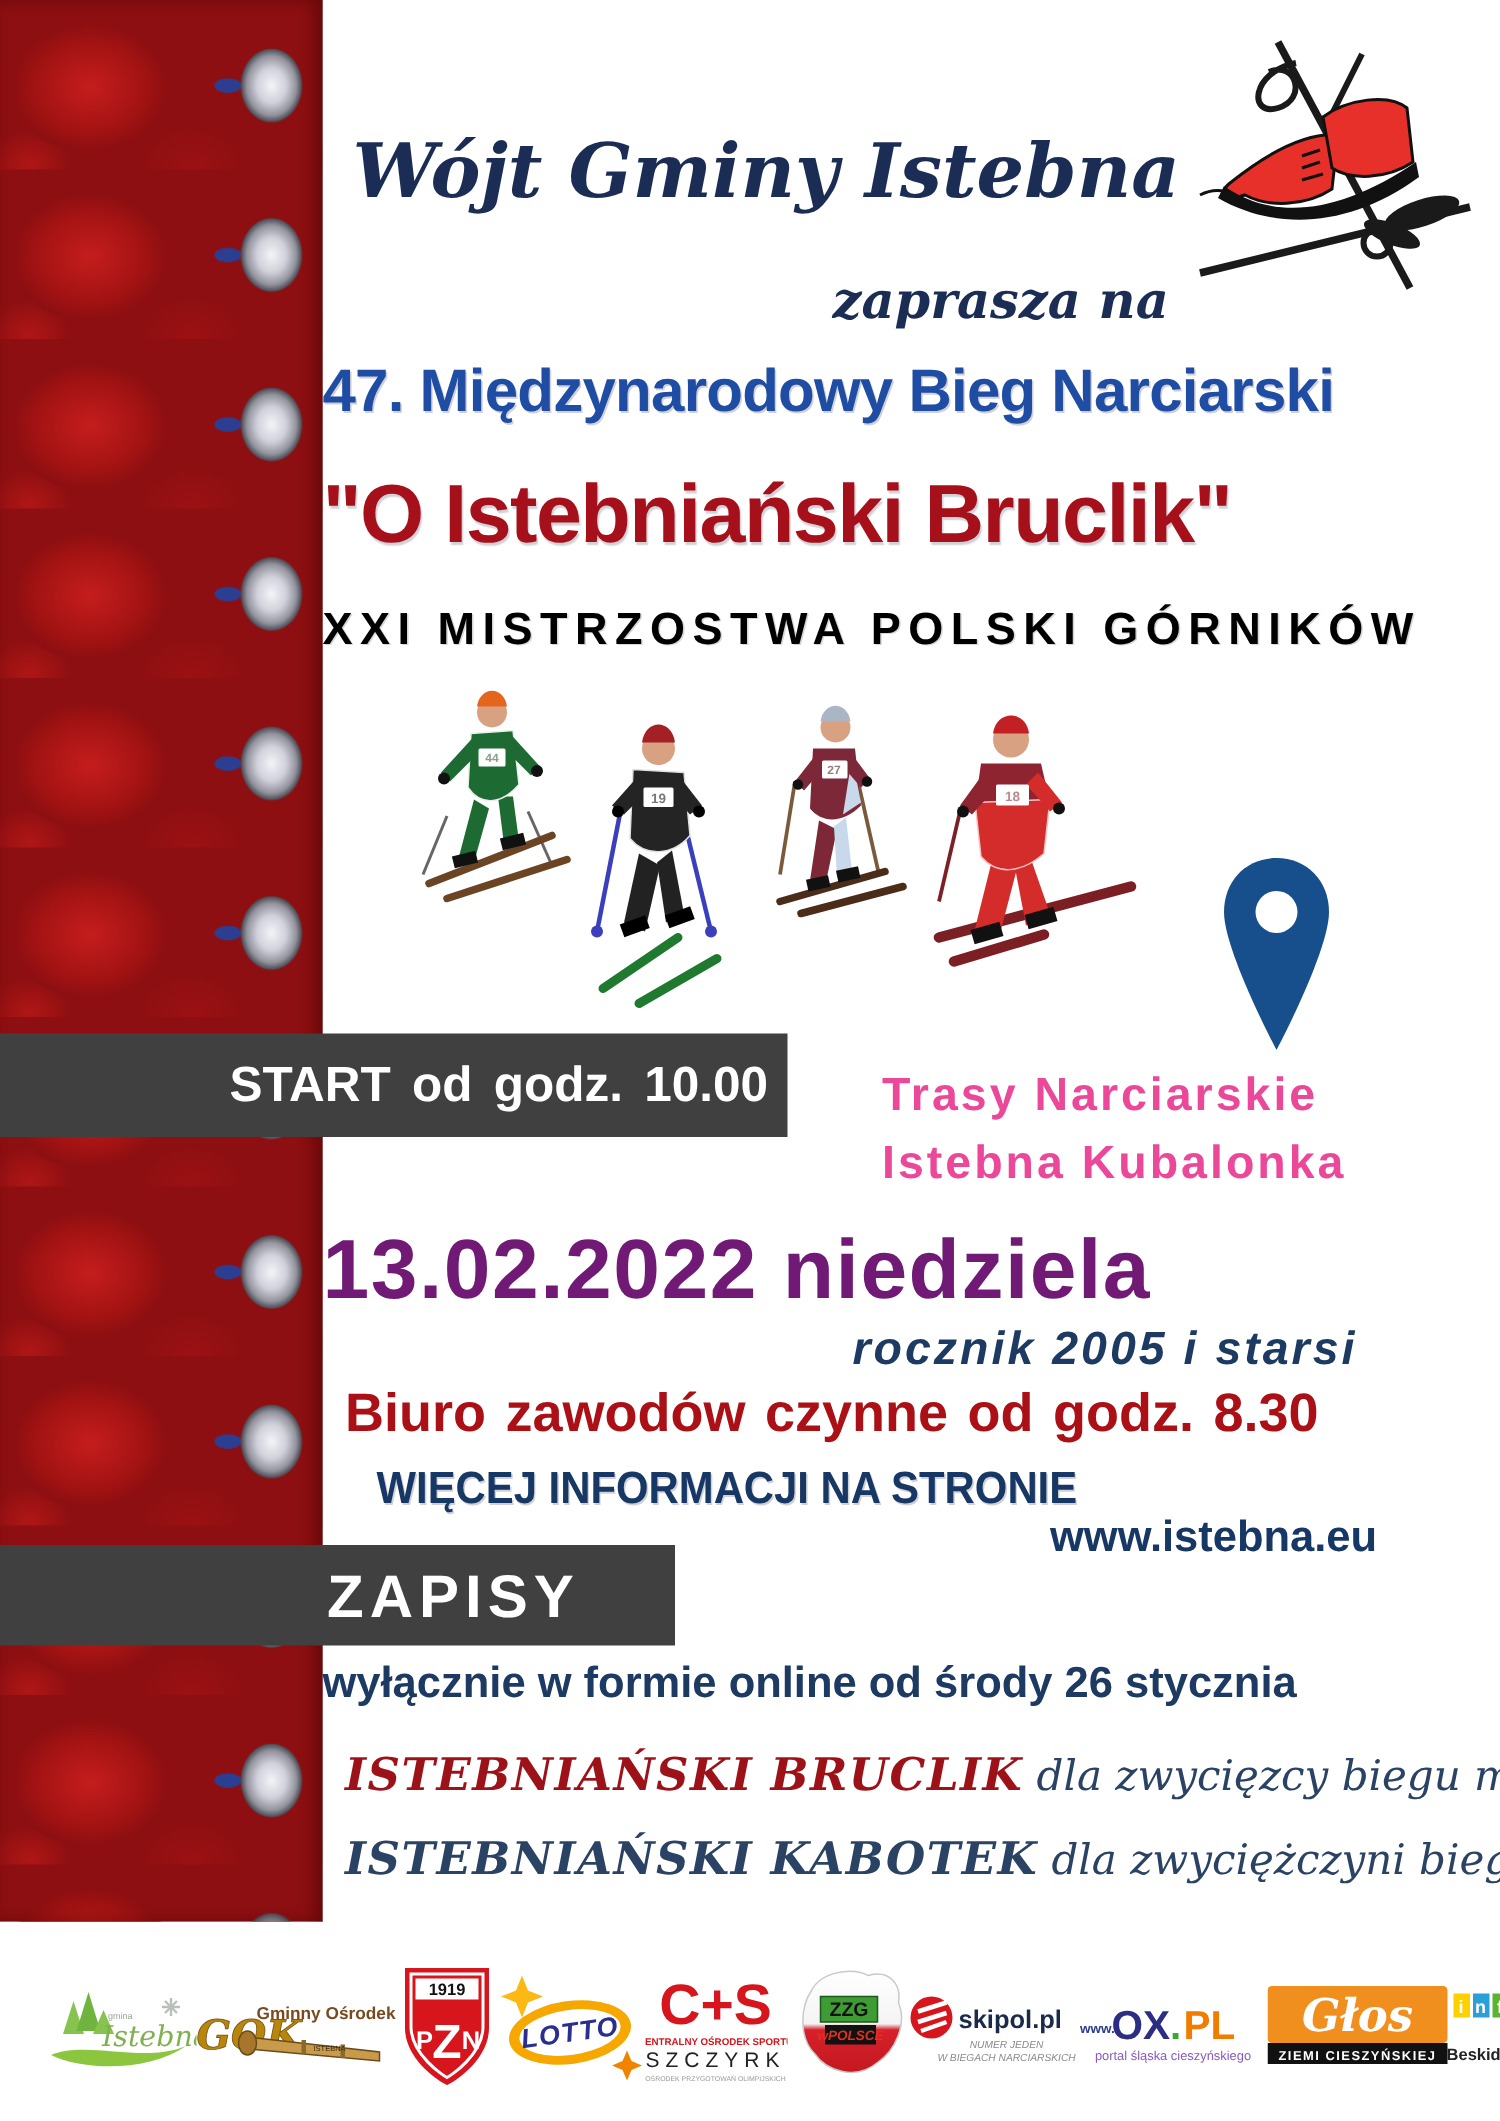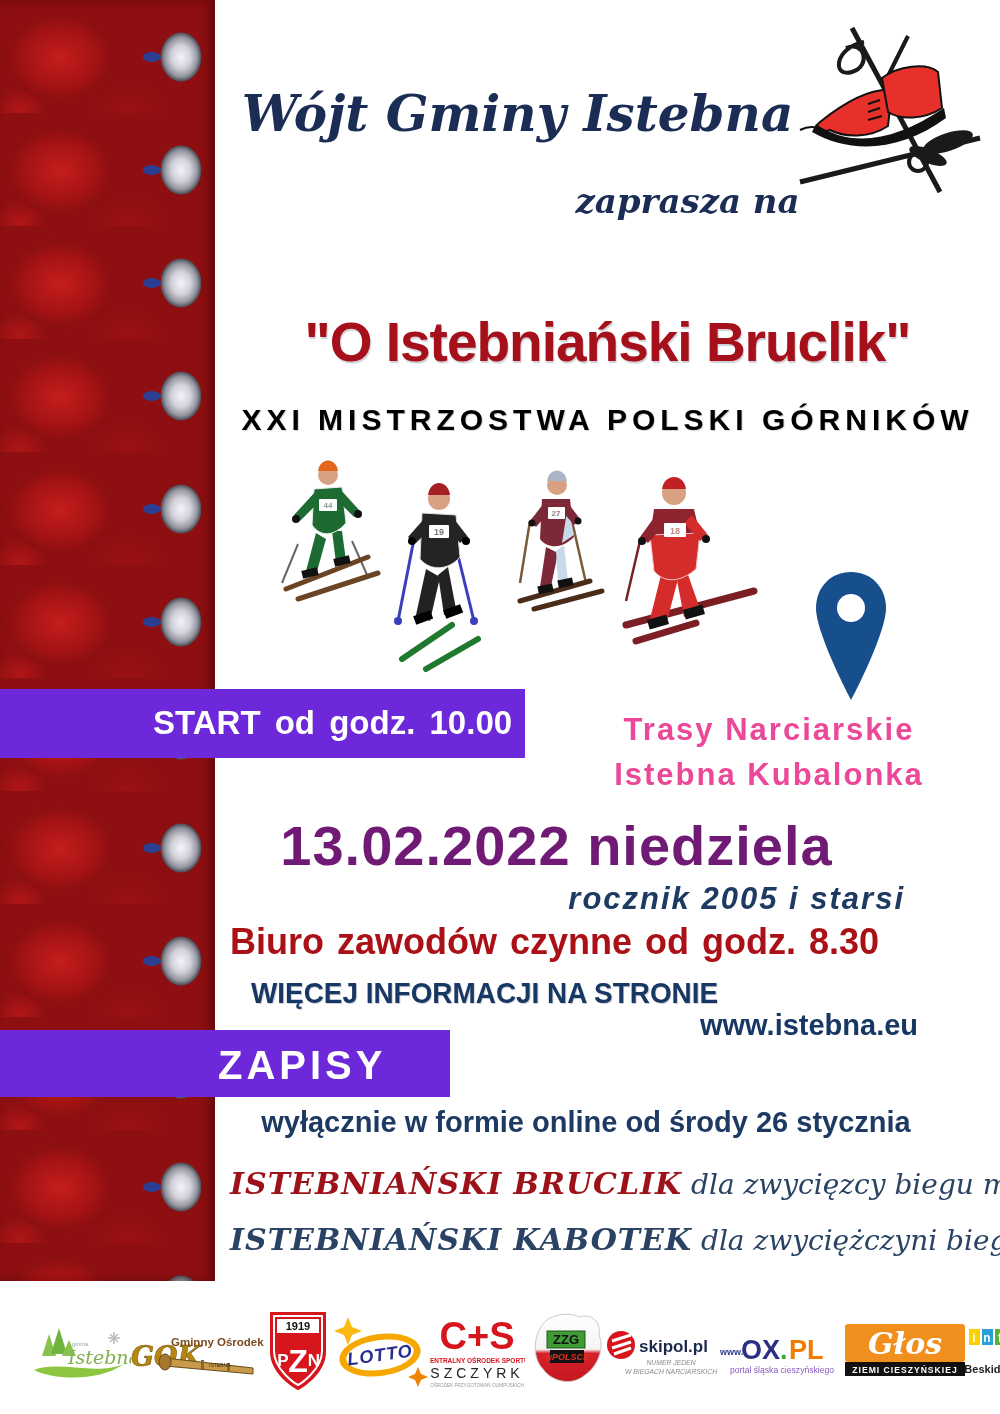--- a/index.html
+++ b/index.html
@@ -17,28 +17,28 @@
       radial-gradient(ellipse 15px 8px at 152px 57px,#2b3e92 0%,#2b3e92 58%,rgba(0,0,0,0) 62%),
       radial-gradient(ellipse 78px 64px at 60px 58px,#c51d1d 0%,#a41313 45%,#8d0f11 66%,rgba(0,0,0,0) 70%),
       radial-gradient(ellipse 52px 42px at 128px 112px,#9c1113 0%,rgba(0,0,0,0) 70%),
       radial-gradient(ellipse 40px 34px at 20px 110px,#b01616 0%,rgba(0,0,0,0) 70%);
     background-size:215px 113px;
     background-repeat:repeat-y;
     box-shadow:inset -6px 0 10px rgba(60,0,0,.45);
   }
   
   .txt{position:absolute;white-space:nowrap;}
-  .center{text-align:center;}
+  .center{}
   .script{font-family:"DejaVu Serif",serif;font-style:italic;}
   .organizer{left:235px;top:84px;width:565px;font-size:50px;font-weight:bold;color:#1b2d55;}
   .invites{left:555px;top:181px;width:265px;font-size:34px;font-weight:bold;color:#1b2d55;}
   .title47{left:215px;top:239px;width:785px;font-size:40px;font-weight:bold;color:#1e4da3;letter-spacing:-.5px;text-shadow:1px 1px 0 rgba(120,120,140,.35);}
   .race-name{left:215px;top:310px;width:785px;font-size:55px;font-weight:bold;color:#a6101a;letter-spacing:-1px;text-shadow:1px 2px 1px rgba(120,120,140,.35);}
   .championship{left:215px;top:403px;width:785px;font-size:30px;font-weight:bold;color:#000000;letter-spacing:5px;text-shadow:1px 1px 0 rgba(120,120,140,.3);}
-  .banner{position:absolute;background:#6d28d9;}
+  .banner{position:absolute;background:#404040;}
   .banner-start{left:0;top:689px;width:525px;height:69px;}
   .banner-start span{position:absolute;left:153px;top:15px;font-size:33px;font-weight:bold;color:#fff;word-spacing:5px;}
   .location{left:588px;top:707px;width:362px;font-size:31px;font-weight:bold;color:#ec4899;letter-spacing:2px;line-height:45px;}
   .date-line{left:215px;top:813px;width:683px;font-size:56px;font-weight:bold;color:#701a75;letter-spacing:1px;}
   .eligibility{left:215px;top:881px;width:690px;text-align:right;font-size:31px;font-weight:bold;font-style:italic;color:#1d3a63;letter-spacing:2px;}
   .office{left:230px;top:921px;font-size:36px;font-weight:bold;color:#ab1016;word-spacing:3px;}
   .more-info{left:251px;top:976px;font-size:30px;font-weight:bold;color:#173764;transform:scaleX(.93);transform-origin:left top;text-shadow:1px 1px 0 rgba(120,120,140,.35);}
   .website{left:700px;top:1009px;font-size:29px;font-weight:bold;color:#173764;}
   .banner-zapisy{left:0;top:1030px;width:450px;height:67px;}
   .banner-zapisy span{position:absolute;left:218px;top:13px;font-size:40px;font-weight:bold;color:#fff;letter-spacing:4px;}
@@ -74,20 +74,21 @@
     <circle cx="128" cy="140" r="9" fill="none" stroke="#1a1a1a" stroke-width="4"></circle>
     <path d="M30 100 C55 80 80 66 102 68 L98 104 C80 116 55 116 40 108 C30 112 20 108 30 100 Z" fill="#e63029" stroke="#111" stroke-width="2"></path>
     <path d="M92 56 C108 44 136 40 148 50 L152 86 C134 98 110 98 98 90 Z" fill="#e63029" stroke="#111" stroke-width="2"></path>
     <path d="M26 102 C60 126 104 120 154 86 L156 96 C110 130 60 132 22 110 Z" fill="#111"></path>
     <path d="M78 82 L90 78 M78 90 L90 86 M78 98 L92 94" stroke="#111" stroke-width="2"></path>
     <path d="M10 108 C18 104 26 104 30 108" stroke="#111" stroke-width="2" fill="none"></path>
   </svg>
 
   <div class="txt script center organizer">Wójt Gminy Istebna</div>
   <div class="txt script center invites">zaprasza na</div>
+  <div class="txt center title47">47. Międzynarodowy Bieg Narciarski</div>
   <div class="txt center race-name">"O Istebniański Bruclik"</div>
   <div class="txt center championship">XXI MISTRZOSTWA POLSKI GÓRNIKÓW</div>
 
   <svg class="skiers-art" width="525" height="250" viewBox="0 0 525 250">
     <g>
       <path d="M26 103 L10 142" stroke="#666" stroke-width="2" fill="none"></path>
       <path d="M80 100 L96 136" stroke="#666" stroke-width="2" fill="none"></path>
       <path d="M14 148 L96 116" stroke="#6a4423" stroke-width="5" stroke-linecap="round" fill="none"></path>
       <path d="M26 158 L106 132" stroke="#6a4423" stroke-width="5" stroke-linecap="round" fill="none"></path>
       <path d="M44 92 L34 130 L44 134 L54 98 Z" fill="#1d6b33"></path>

